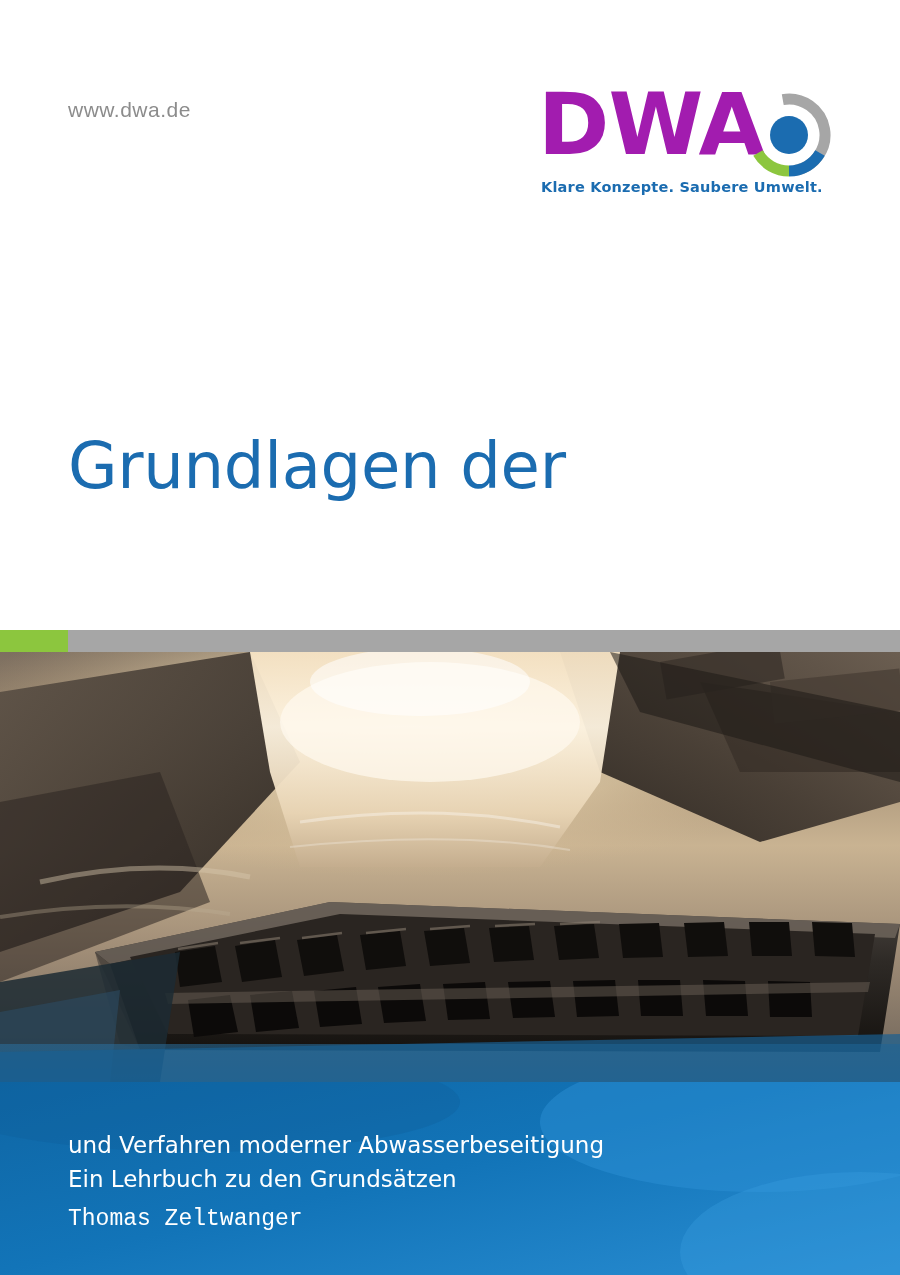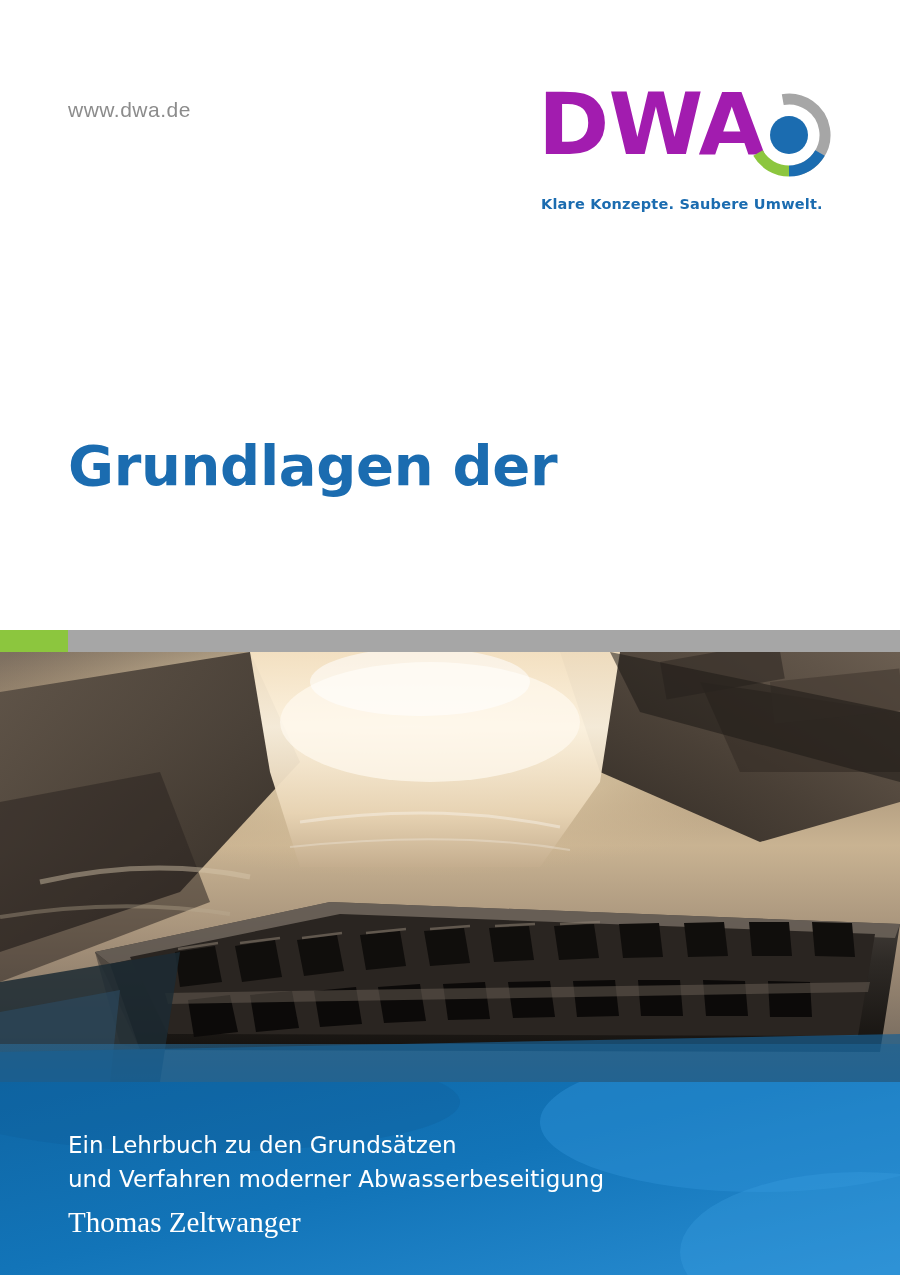--- a/index.html
+++ b/index.html
@@ -60,38 +60,38 @@
   .logo-mark {
     position: absolute;
     left: 208px;
     top: 18px;
     width: 86px;
     height: 86px;
   }
   .logo-claim {
     position: absolute;
     left: 3px;
-    top: 122px;
+    top: 105px;
     font-size: 14.5px;
     font-weight: bold;
     color: #1b6cb0;
     letter-spacing: 0.2px;
     font-family: "DejaVu Sans", sans-serif;
   }
 
   
   .title-block {
     position: absolute;
     left: 68px;
     top: 415px;
     width: 760px;
   }
   .title-line {
-    font-size: 56px;
-    font-weight: bold;
+    font-size: 64px;
+    font-weight: normal;
     color: #1b6cb0;
     line-height: 70px;
     letter-spacing: -0.3px;
     font-family: "DejaVu Sans", sans-serif;
     white-space: nowrap;
   }
 
   
   .rule-grey {
     position: absolute;
@@ -142,22 +142,22 @@
     color: #ffffff;
     font-size: 23px;
     line-height: 34px;
     font-family: "DejaVu Sans", sans-serif;
   }
   .author {
     position: absolute;
     left: 68px;
     top: 1190px;
     color: #ffffff;
-    font-size: 29px;
-    font-family: Liberation Serif, serif;
+    font-size: 23px;
+    font-family: Liberation Mono, monospace;
   }
 </style>
 </head>
 <body>
 
 <div class="page">
 
   <div class="top-band"></div>
 
   <div class="url-text">www.dwa.de</div>
@@ -316,19 +316,19 @@
         </linearGradient>
       </defs>
       <rect x="0" y="0" width="900" height="209" fill="url(#bb)"></rect>
       <ellipse cx="760" cy="40" rx="220" ry="70" fill="#2f93d6" opacity="0.45"></ellipse>
       <ellipse cx="860" cy="170" rx="180" ry="80" fill="#3a9ee0" opacity="0.35"></ellipse>
       <ellipse cx="200" cy="20" rx="260" ry="50" fill="#0d5f9c" opacity="0.35"></ellipse>
     </svg>
   </div>
 
   <div class="subtitle">
+    <div>und Verfahren moderner Abwasserbeseitigung</div>
     <div>Ein Lehrbuch zu den Grundsätzen</div>
-    <div>und Verfahren moderner Abwasserbeseitigung</div>
   </div>
 
   <div class="author">Thomas Zeltwanger</div>
 
 </div>
 
 </body></html>

